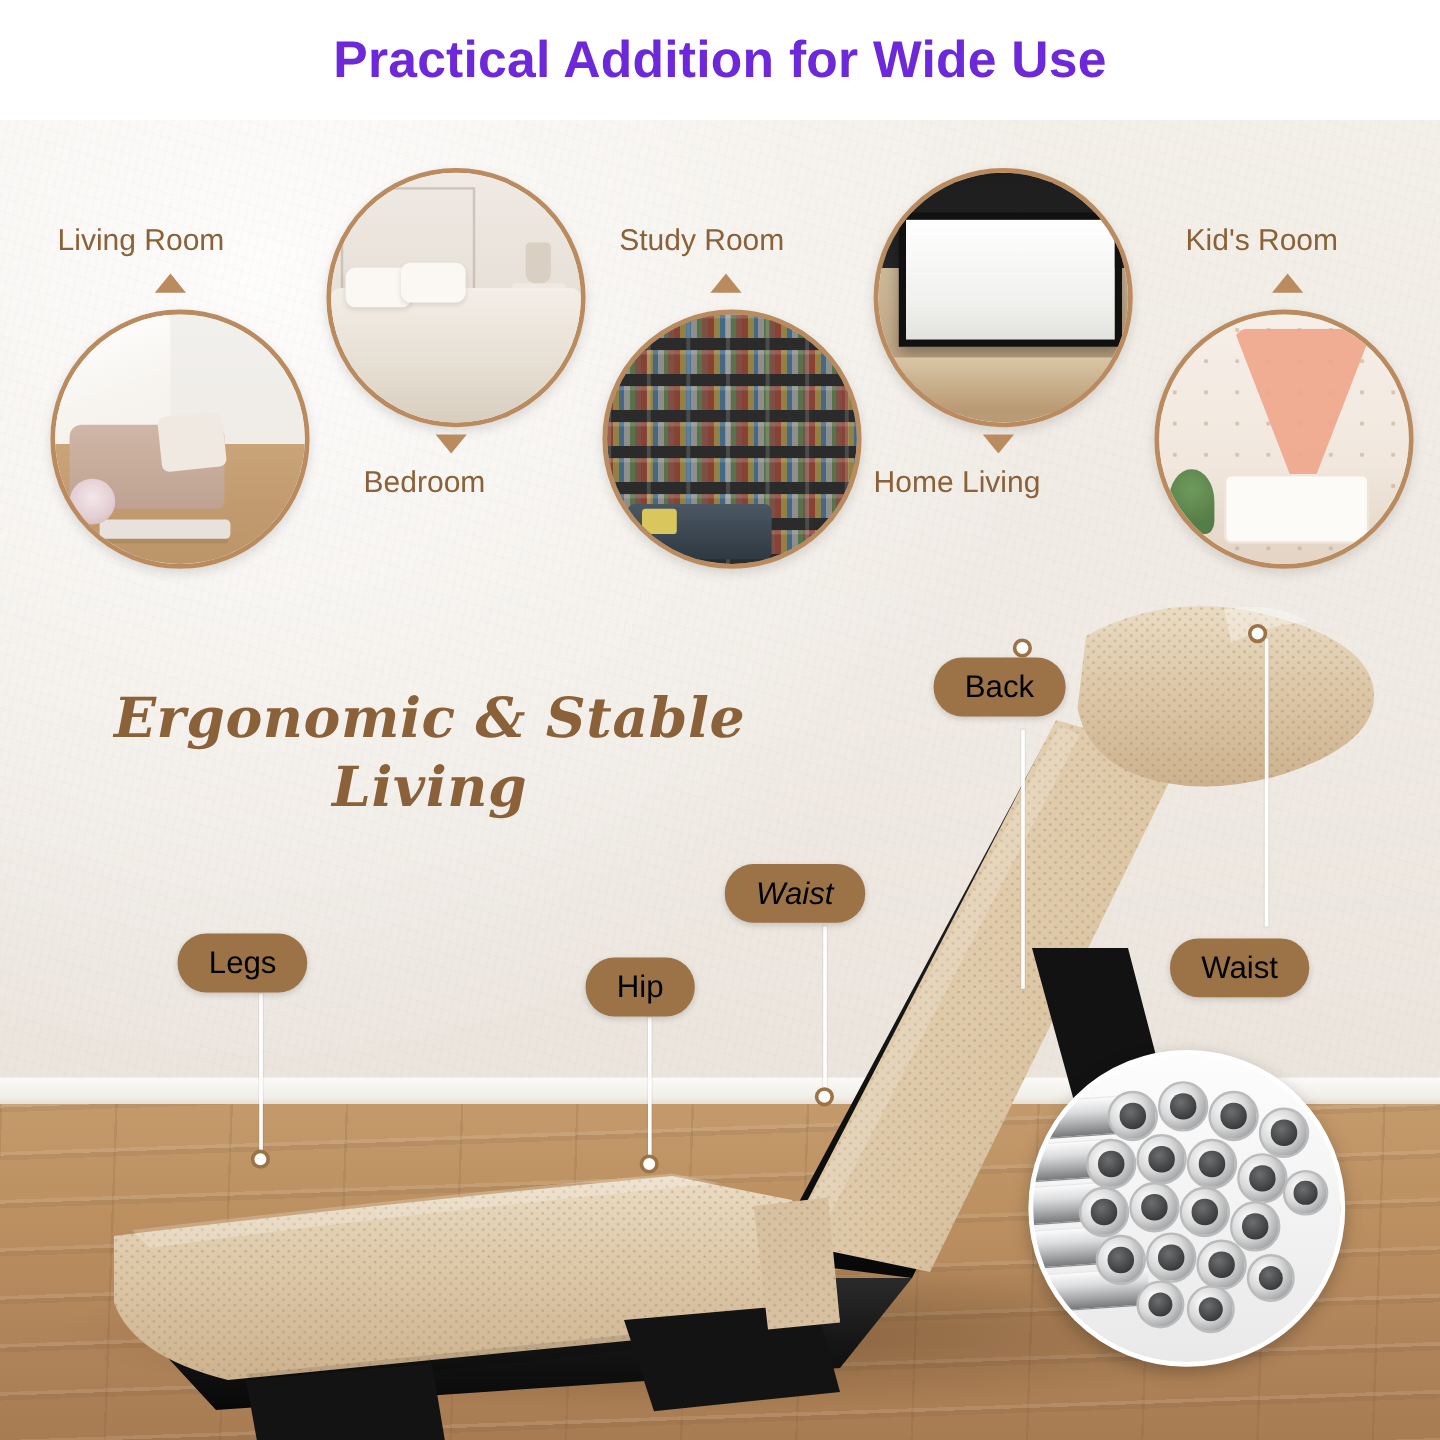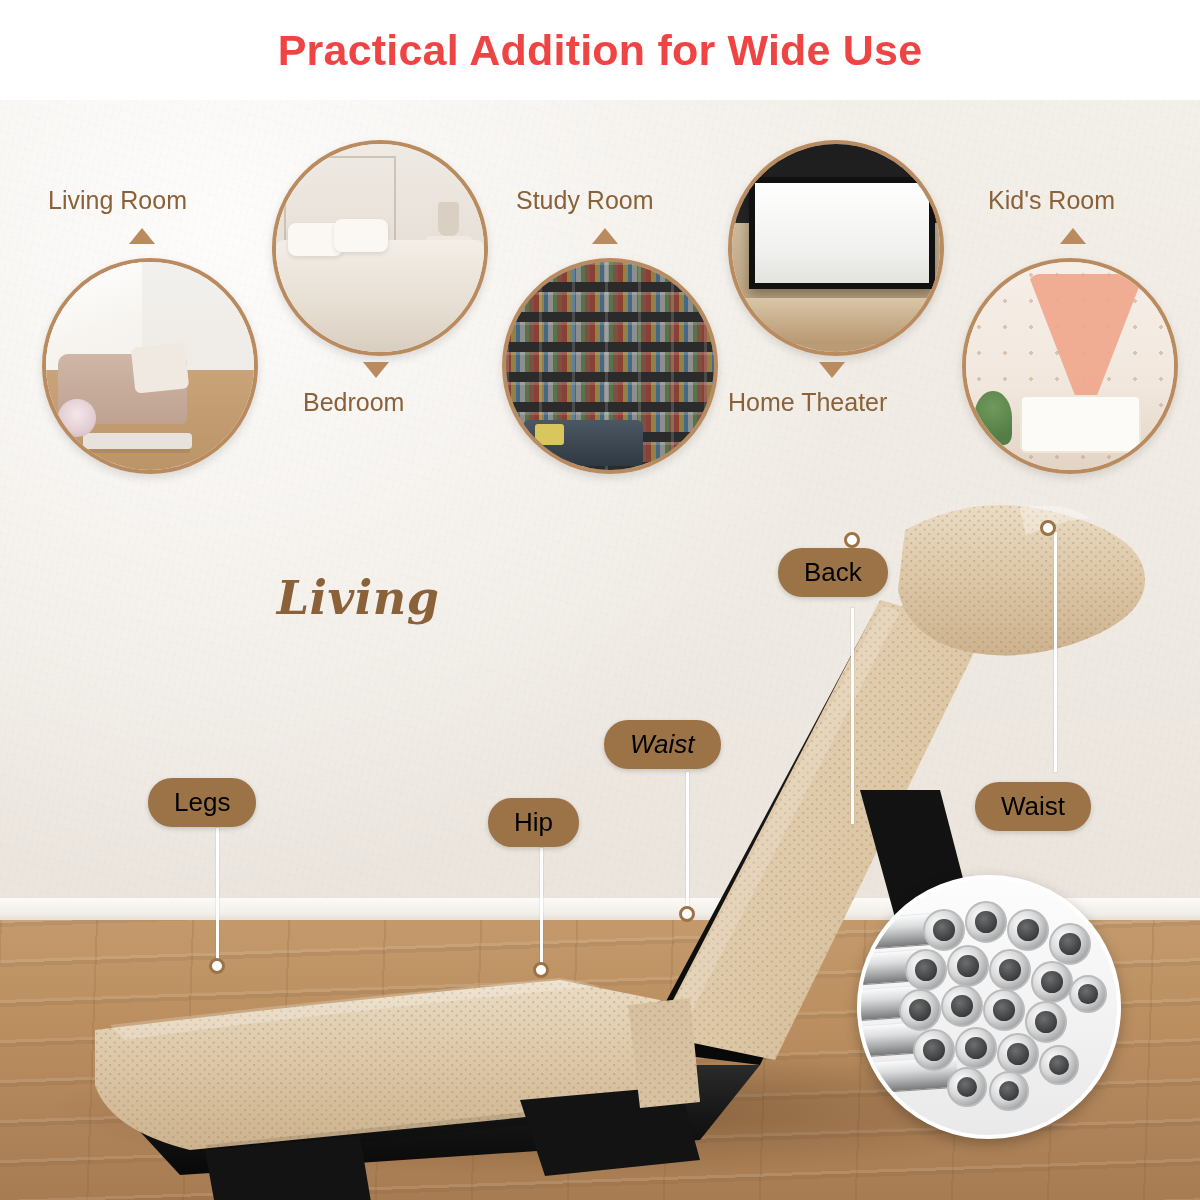--- a/index.html
+++ b/index.html
@@ -28,21 +28,21 @@
     width: 1200px;
     height: 100px;
     background: #ffffff;
     display: flex;
     align-items: center;
     justify-content: center;
   }
   .header-title {
     font-size: 43px;
     font-weight: 700;
-    color: #ef4444;
+    color: #6d28d9;
     letter-spacing: 0.2px;
     white-space: nowrap;
   }
 
   
   .scene {
     position: absolute;
     left: 0; top: 100px;
     width: 1200px;
     height: 1100px;
@@ -417,39 +417,40 @@
       </div>
 
       <div class="uc">
         <div class="uc-circle" style="left:728px; top:40px; width:208px; height:208px;">
           <div class="ph ph-theater">
             <div class="screen"></div>
             <div class="cabinet"></div>
           </div>
         </div>
         <div class="tri down" style="left:819px; top:262px;"></div>
-        <div class="uc-label" style="left:728px; top:288px;">Home Theater</div>
+        <div class="uc-label" style="left:728px; top:288px;">Home Living</div>
       </div>
 
       <div class="uc">
         <div class="uc-label" style="left:988px; top:86px;">Kid's Room</div>
         <div class="tri up" style="left:1060px; top:128px;"></div>
         <div class="uc-circle" style="left:962px; top:158px; width:208px; height:208px;">
           <div class="ph ph-kid">
             <div class="dots"></div>
             <div class="plant"></div>
             <div class="canopy"></div>
             <div class="crib"></div>
           </div>
         </div>
       </div>
 
     </div>
 
     <div class="ergo">
+      <div>Ergonomic &amp; Stable</div>
       <div>Living</div>
     </div>
 
     <svg class="chair" viewBox="0 0 1200 1100">
       <defs>
         <linearGradient id="fabric" x1="0" y1="0" x2="0" y2="1">
           <stop offset="0%" stop-color="#eadcc4"></stop>
           <stop offset="45%" stop-color="#ddc8a8"></stop>
           <stop offset="100%" stop-color="#cdb28e"></stop>
         </linearGradient>

